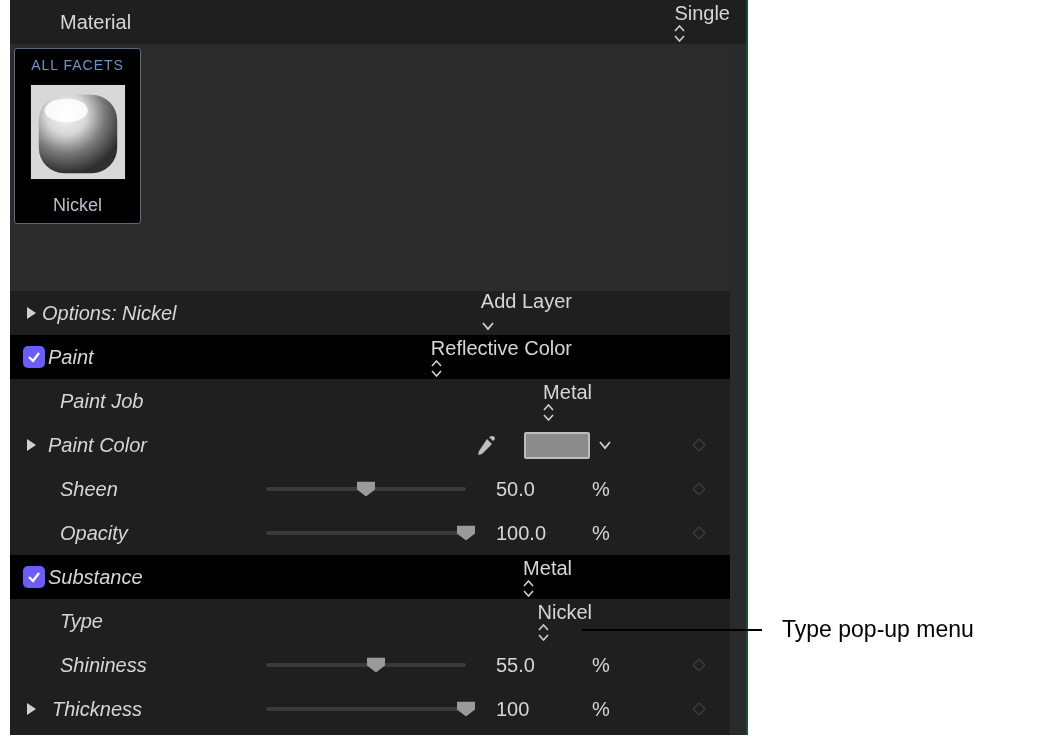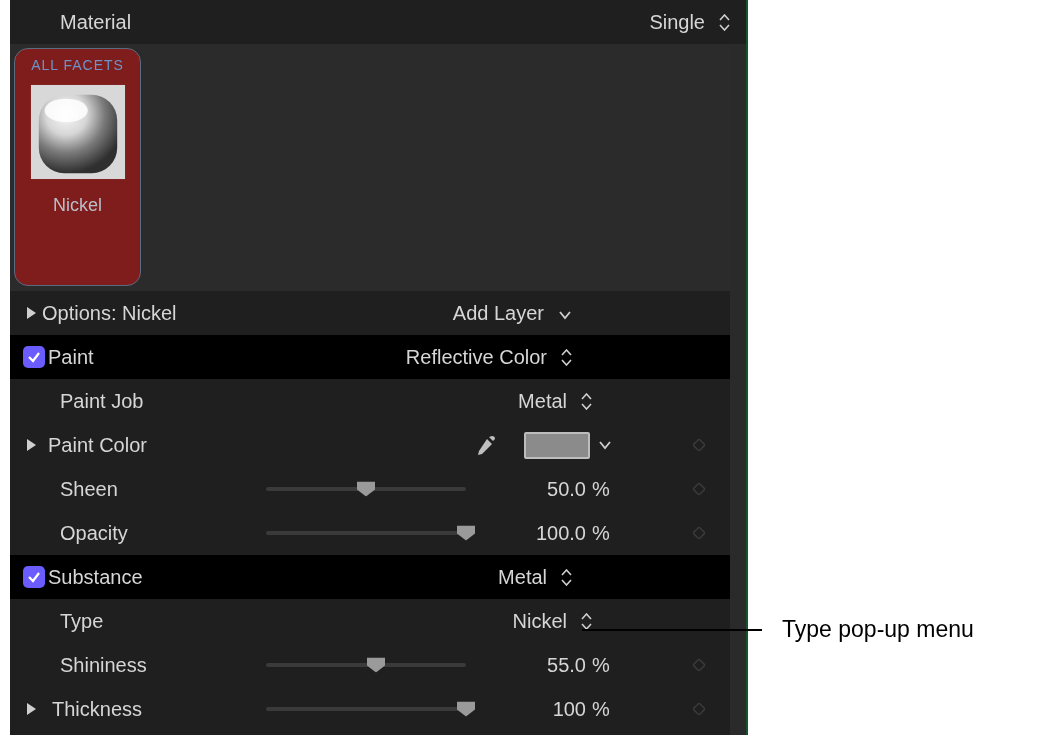--- a/index.html
+++ b/index.html
@@ -12,29 +12,29 @@
   .scroll-edge {
     position: absolute; right: 0; top: 45px; width: 16px; height: 690px;
     background: #2a2a2a;
   }
   .hdr {
     display: flex; align-items: center; height: 44px; padding: 0 16px 0 50px;
     font-size: 20px; color: #d6d6d6;
   }
   .hdr-label { flex: 1; }
   .popup {
-    display: inline-flex; align-items: center; gap: 14px; color: #d6d6d6; cursor: default;
+    display: inline-flex; gap: 0; color: #d6d6d6; cursor: default; flex-direction: column;
   }
   .updown-icon svg { display: block; }
   .facets-area {
     background: #2b2b2b; height: 247px; padding: 4px; position: relative;
   }
   .facet-card {
-    width: 127px; height: 238px; background: #7f1d1d; border: 1px solid #5a6b80;
-    border-radius: 14px; display: flex; flex-direction: column; align-items: center;
+    width: 127px; height: 176px; background: #000000; border: 1px solid #5a6b80;
+    border-radius: 3px; display: flex; flex-direction: column; align-items: center;
     padding: 8px 0 0 0;
   }
   .facet-tab {
     font-size: 14px; letter-spacing: 1px; color: #6f93c6; margin-bottom: 10px;
   }
   .facet-thumb {
     width: 98px; height: 98px; position: relative; border-radius: 4px; overflow: hidden;
     display: flex; align-items: center; justify-content: center;
   }
   .facet-thumb svg { width: 98px; height: 98px; display:block; }
@@ -45,23 +45,23 @@
   }
   .row.section { background: #000000; }
   .row .disclose { width: 22px; display:flex; justify-content:center; }
   .row .disclose svg { display:block; }
   .row .chk { width: 28px; display:flex; align-items:center; justify-content:center; }
   .checkbox {
     width: 22px; height: 22px; border-radius: 5px; background: #6a5cff;
     display:flex; align-items:center; justify-content:center;
   }
   .checkbox svg { display:block; }
-  .row .lbl { flex: 0 0 auto; }
+  .row .lbl { flex: 0 0 auto; font-style: italic; }
   .row .sp { flex: 1; }
-  .row .value { min-width: 90px; text-align: right; font-variant-numeric: tabular-nums; }
+  .row .value { min-width: 90px; font-variant-numeric: tabular-nums; }
   .row .eyedrop { width: 40px; display:flex; justify-content:center; }
   .row .swatch {
     width: 66px; height: 27px; border: 2px solid #bdbdbd; border-radius: 2px; background: #8b8b8b;
   }
   .row .swatch-dd { display:flex; align-items:center; }
   .row .kf {
     position:absolute; right: 40px; width: 14px; height:14px; display:flex; align-items:center; justify-content:center;
     opacity: .35;
   }
   .kf svg { display:block; }

